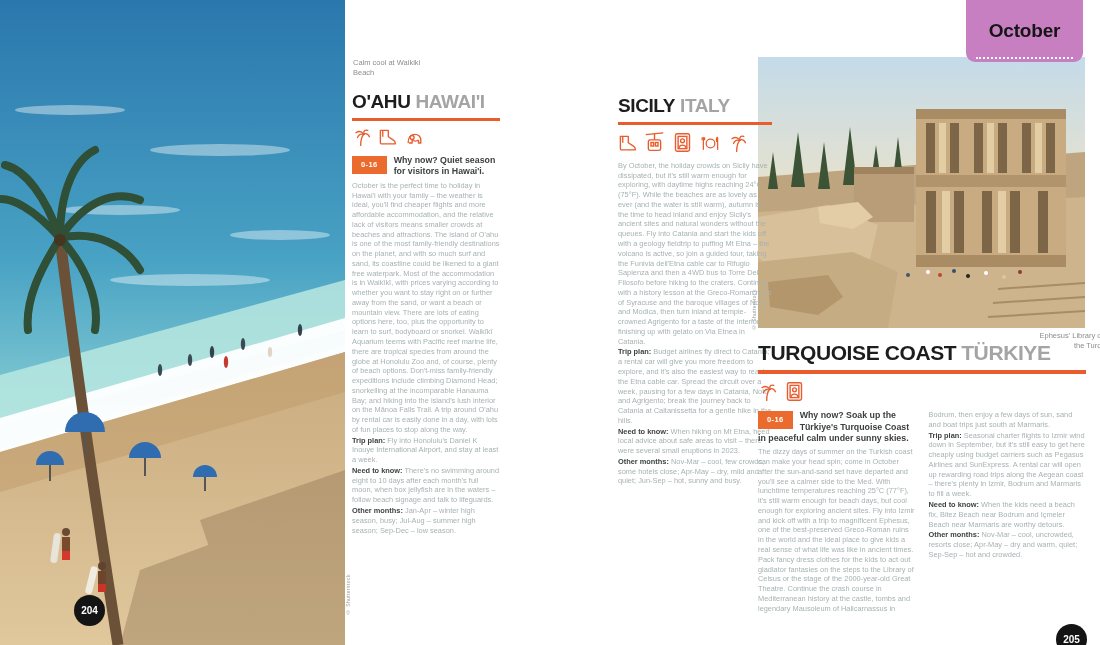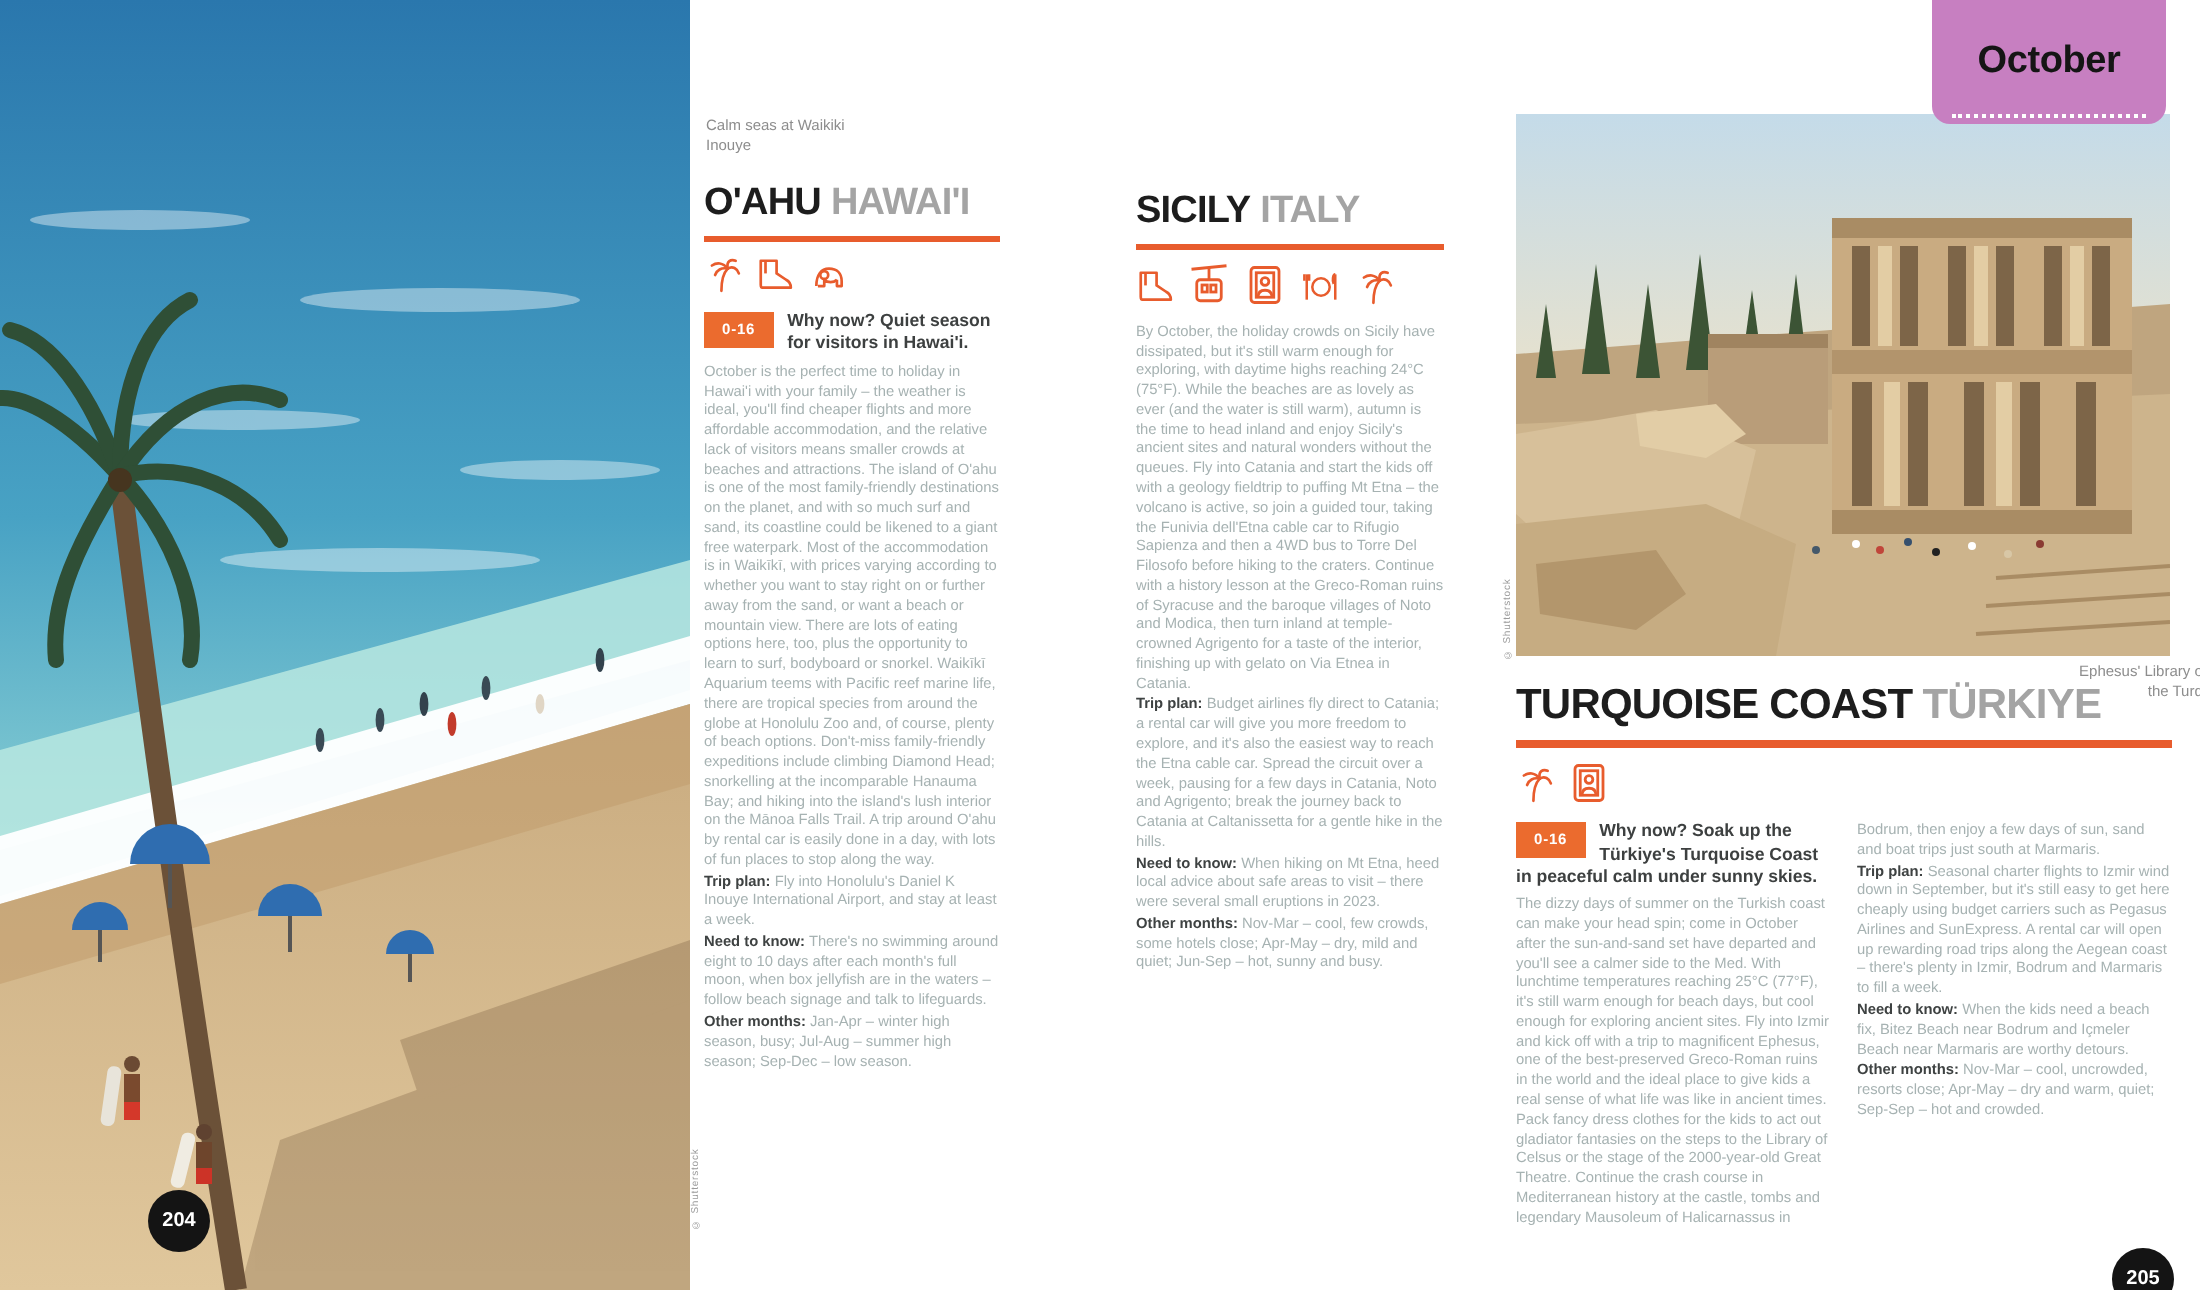--- a/index.html
+++ b/index.html
@@ -28,21 +28,21 @@
   .cap-left{position:absolute;left:353px;top:58px;width:80px;}
   .cap-right{position:absolute;left:1036px;top:331px;width:105px;text-align:right;}
   .credit{position:absolute;font-size:5px;color:#9b9b9b;writing-mode:vertical-rl;
           transform:rotate(180deg);letter-spacing:.4px;}
   .credit.cl{left:345px;top:540px;height:75px;}
   .credit.cr{left:751px;top:255px;height:75px;}
 
   
   .article{position:absolute;}
   #art-oahu{left:352px;top:92px;width:148px;}
-  #art-sicily{left:568px;top:96px;width:154px;}
+  #art-sicily{left:618px;top:96px;width:154px;}
   #art-turquoise{left:758px;top:341px;width:328px;}
   h2{margin:0;font-size:19px;font-weight:bold;color:#1d1d1d;letter-spacing:-0.4px;line-height:1.1;}
   #art-turquoise h2{font-size:21px;}
   h2 .region{color:#a4a4a4;margin-left:5px;}
   .rule{height:3px;background:#E85C2D;margin:5px 0 7px;}
   #art-turquoise .rule{height:4px;margin:6px 0 7px;}
   .icons{display:flex;gap:7px;align-items:flex-end;margin:0 0 8px;}
   .icons svg{display:block;}
   .lead{margin:0 0 3px;font-size:8.8px;font-weight:bold;color:#3d4040;line-height:1.3;}
   .badge{float:left;background:#EB6B2E;color:#fff;font-size:7.5px;font-weight:bold;
@@ -199,21 +199,21 @@
       </g>
     </svg>
   </div>
 
   <div class="month-tab">
     <span>October</span>
   </div>
   <div class="pagenum left">204</div>
   <div class="pagenum right">205</div>
 
-  <div class="caption cap-left">Calm seas at Waikiki Inouye</div>
+  <div class="caption cap-left">Calm cool at Waikiki Beach</div>
   <div class="caption cap-right">Ephesus' Library of Celsus, on the Turquoise Coast</div>
   <div class="credit cl">© Shutterstock</div>
   <div class="credit cr">© Shutterstock</div>
 
   <div class="article" id="art-oahu">
     <h2><span>O'AHU</span><span class="region">HAWAI'I</span></h2>
     <div class="rule"></div>
     <div class="icons">
       <svg width="19" height="19" viewBox="0 0 24 24" fill="none" stroke="#E85C2D" stroke-width="1.7" stroke-linecap="round">
           <path d="M11 22c0-6 1-11 4-14"></path>

